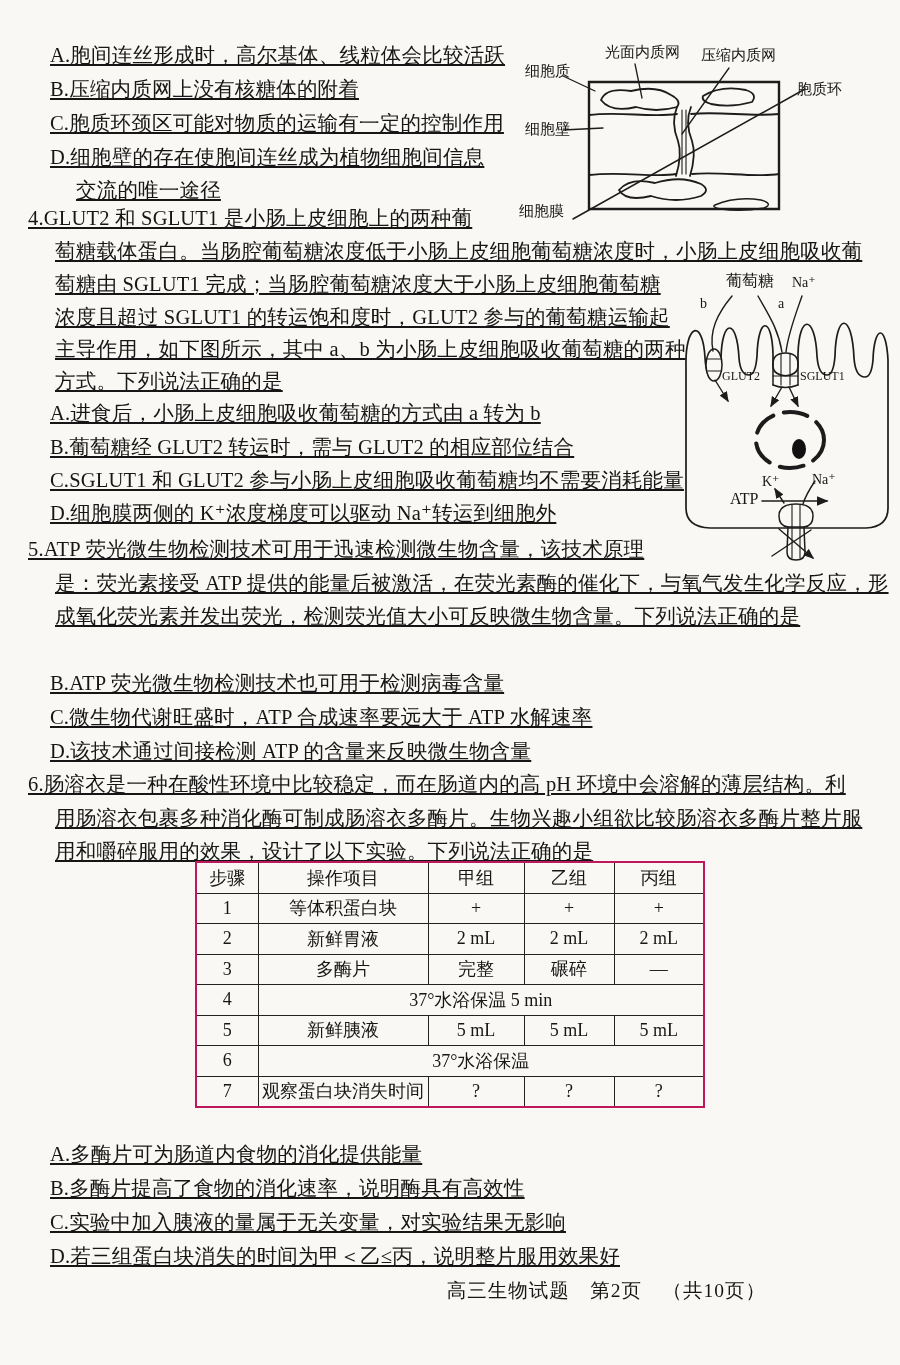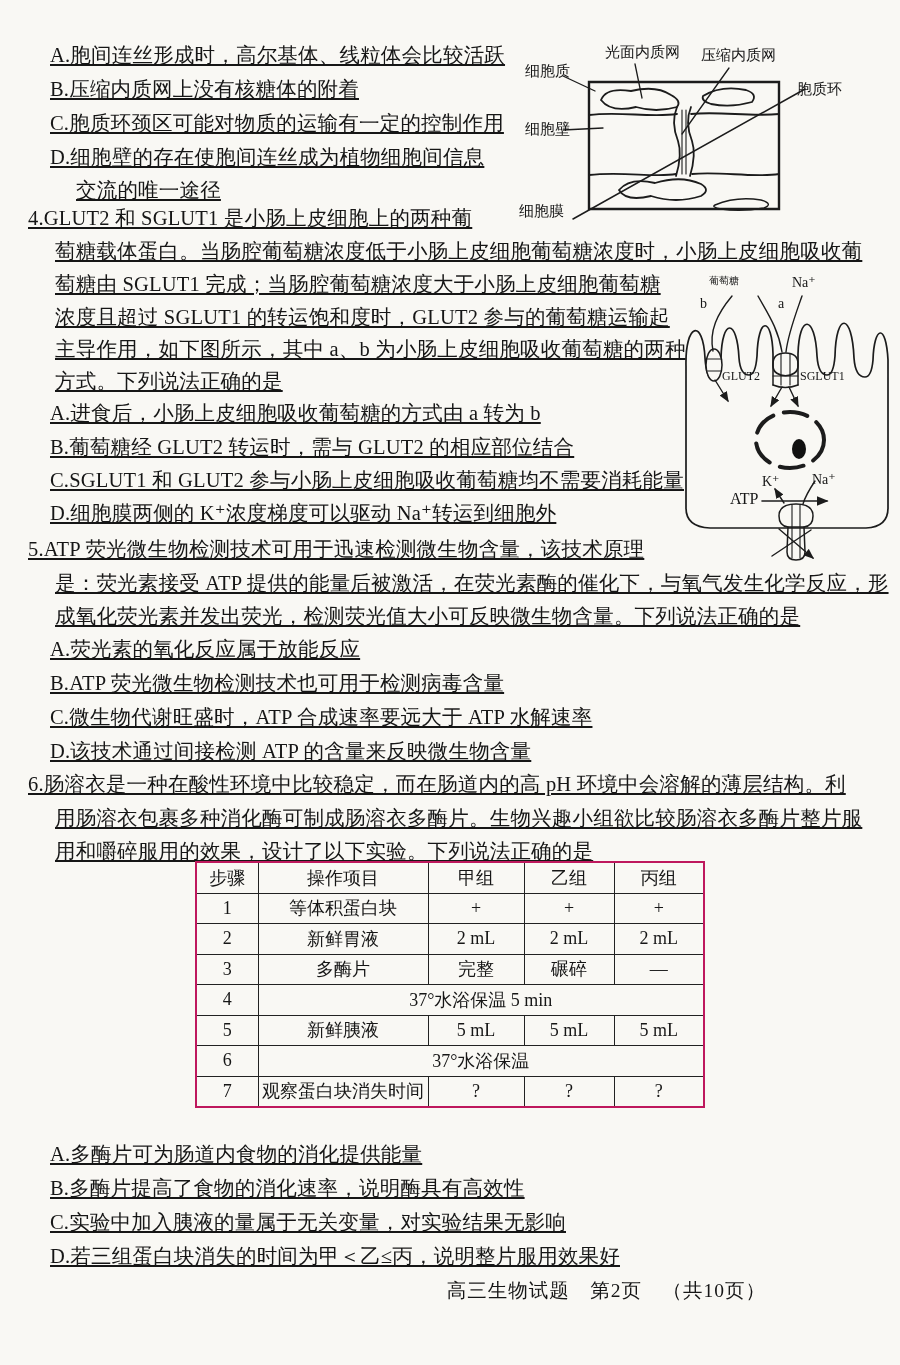--- a/index.html
+++ b/index.html
@@ -138,35 +138,34 @@
         <path d="M 143 213 C 137 222 133 229 131 236" stroke-width="1.4"></path>
 
         <path d="M 107 248 Q 107 236 124 236 Q 141 236 141 248 Q 141 258 132 259 L 116 259 Q 107 258 107 248 Z" stroke-width="1.5"></path>
         <path d="M 116 259 L 115 284 Q 115 292 124 292 Q 133 292 133 284 L 132 259" stroke-width="1.5"></path>
         <path d="M 120 237 L 120 290 M 128 237 L 128 290" stroke-width="1.1"></path>
 
         <path d="M 100 288 L 139 262" stroke-width="1.4"></path>
         <path d="M 107 261 L 141 290" stroke-width="1.4" marker-end="url(#ah)"></path>
       </g>
     </svg>
-    <span class="dlabel" style="left:37px;top:4px;font-size:10px">葡萄糖</span>
+    <span class="dlabel" style="left:54px;top:4px;font-size:16px">葡萄糖</span>
     <span class="dlabel lat" style="left:120px;top:6px">Na⁺</span>
     <span class="dlabel lat" style="left:28px;top:27px">b</span>
     <span class="dlabel lat" style="left:106px;top:27px">a</span>
     <span class="dlabel small" style="left:50px;top:100px">GLUT2</span>
     <span class="dlabel small" style="left:128px;top:100px">SGLUT1</span>
     <span class="dlabel lat" style="left:90px;top:205px">K⁺</span>
     <span class="dlabel lat" style="left:140px;top:203px">Na⁺</span>
     <span class="dlabel" style="left:58px;top:222px;font-size:16px">ATP</span>
   </div>
 
   <div class="ln" style="left:28px;top:538px">5.ATP 荧光微生物检测技术可用于迅速检测微生物含量，该技术原理</div>
   <div class="ln" style="left:55px;top:572px">是：荧光素接受 ATP 提供的能量后被激活，在荧光素酶的催化下，与氧气发生化学反应，形</div>
   <div class="ln" style="left:55px;top:605px">成氧化荧光素并发出荧光，检测荧光值大小可反映微生物含量。下列说法正确的是</div>
-  <div class="ln" style="left:50px;top:638px">A.荧光素的氧化反应属于放能反应</div>
   <div class="ln" style="left:50px;top:672px">B.ATP 荧光微生物检测技术也可用于检测病毒含量</div>
   <div class="ln" style="left:50px;top:706px">C.微生物代谢旺盛时，ATP 合成速率要远大于 ATP 水解速率</div>
   <div class="ln" style="left:50px;top:740px">D.该技术通过间接检测 ATP 的含量来反映微生物含量</div>
 
   <div class="ln" style="left:28px;top:773px">6.肠溶衣是一种在酸性环境中比较稳定，而在肠道内的高 pH 环境中会溶解的薄层结构。利</div>
   <div class="ln" style="left:55px;top:807px">用肠溶衣包裹多种消化酶可制成肠溶衣多酶片。生物兴趣小组欲比较肠溶衣多酶片整片服</div>
   <div class="ln" style="left:55px;top:840px">用和嚼碎服用的效果，设计了以下实验。下列说法正确的是</div>
 
   <table class="qtable">
     <colgroup>

